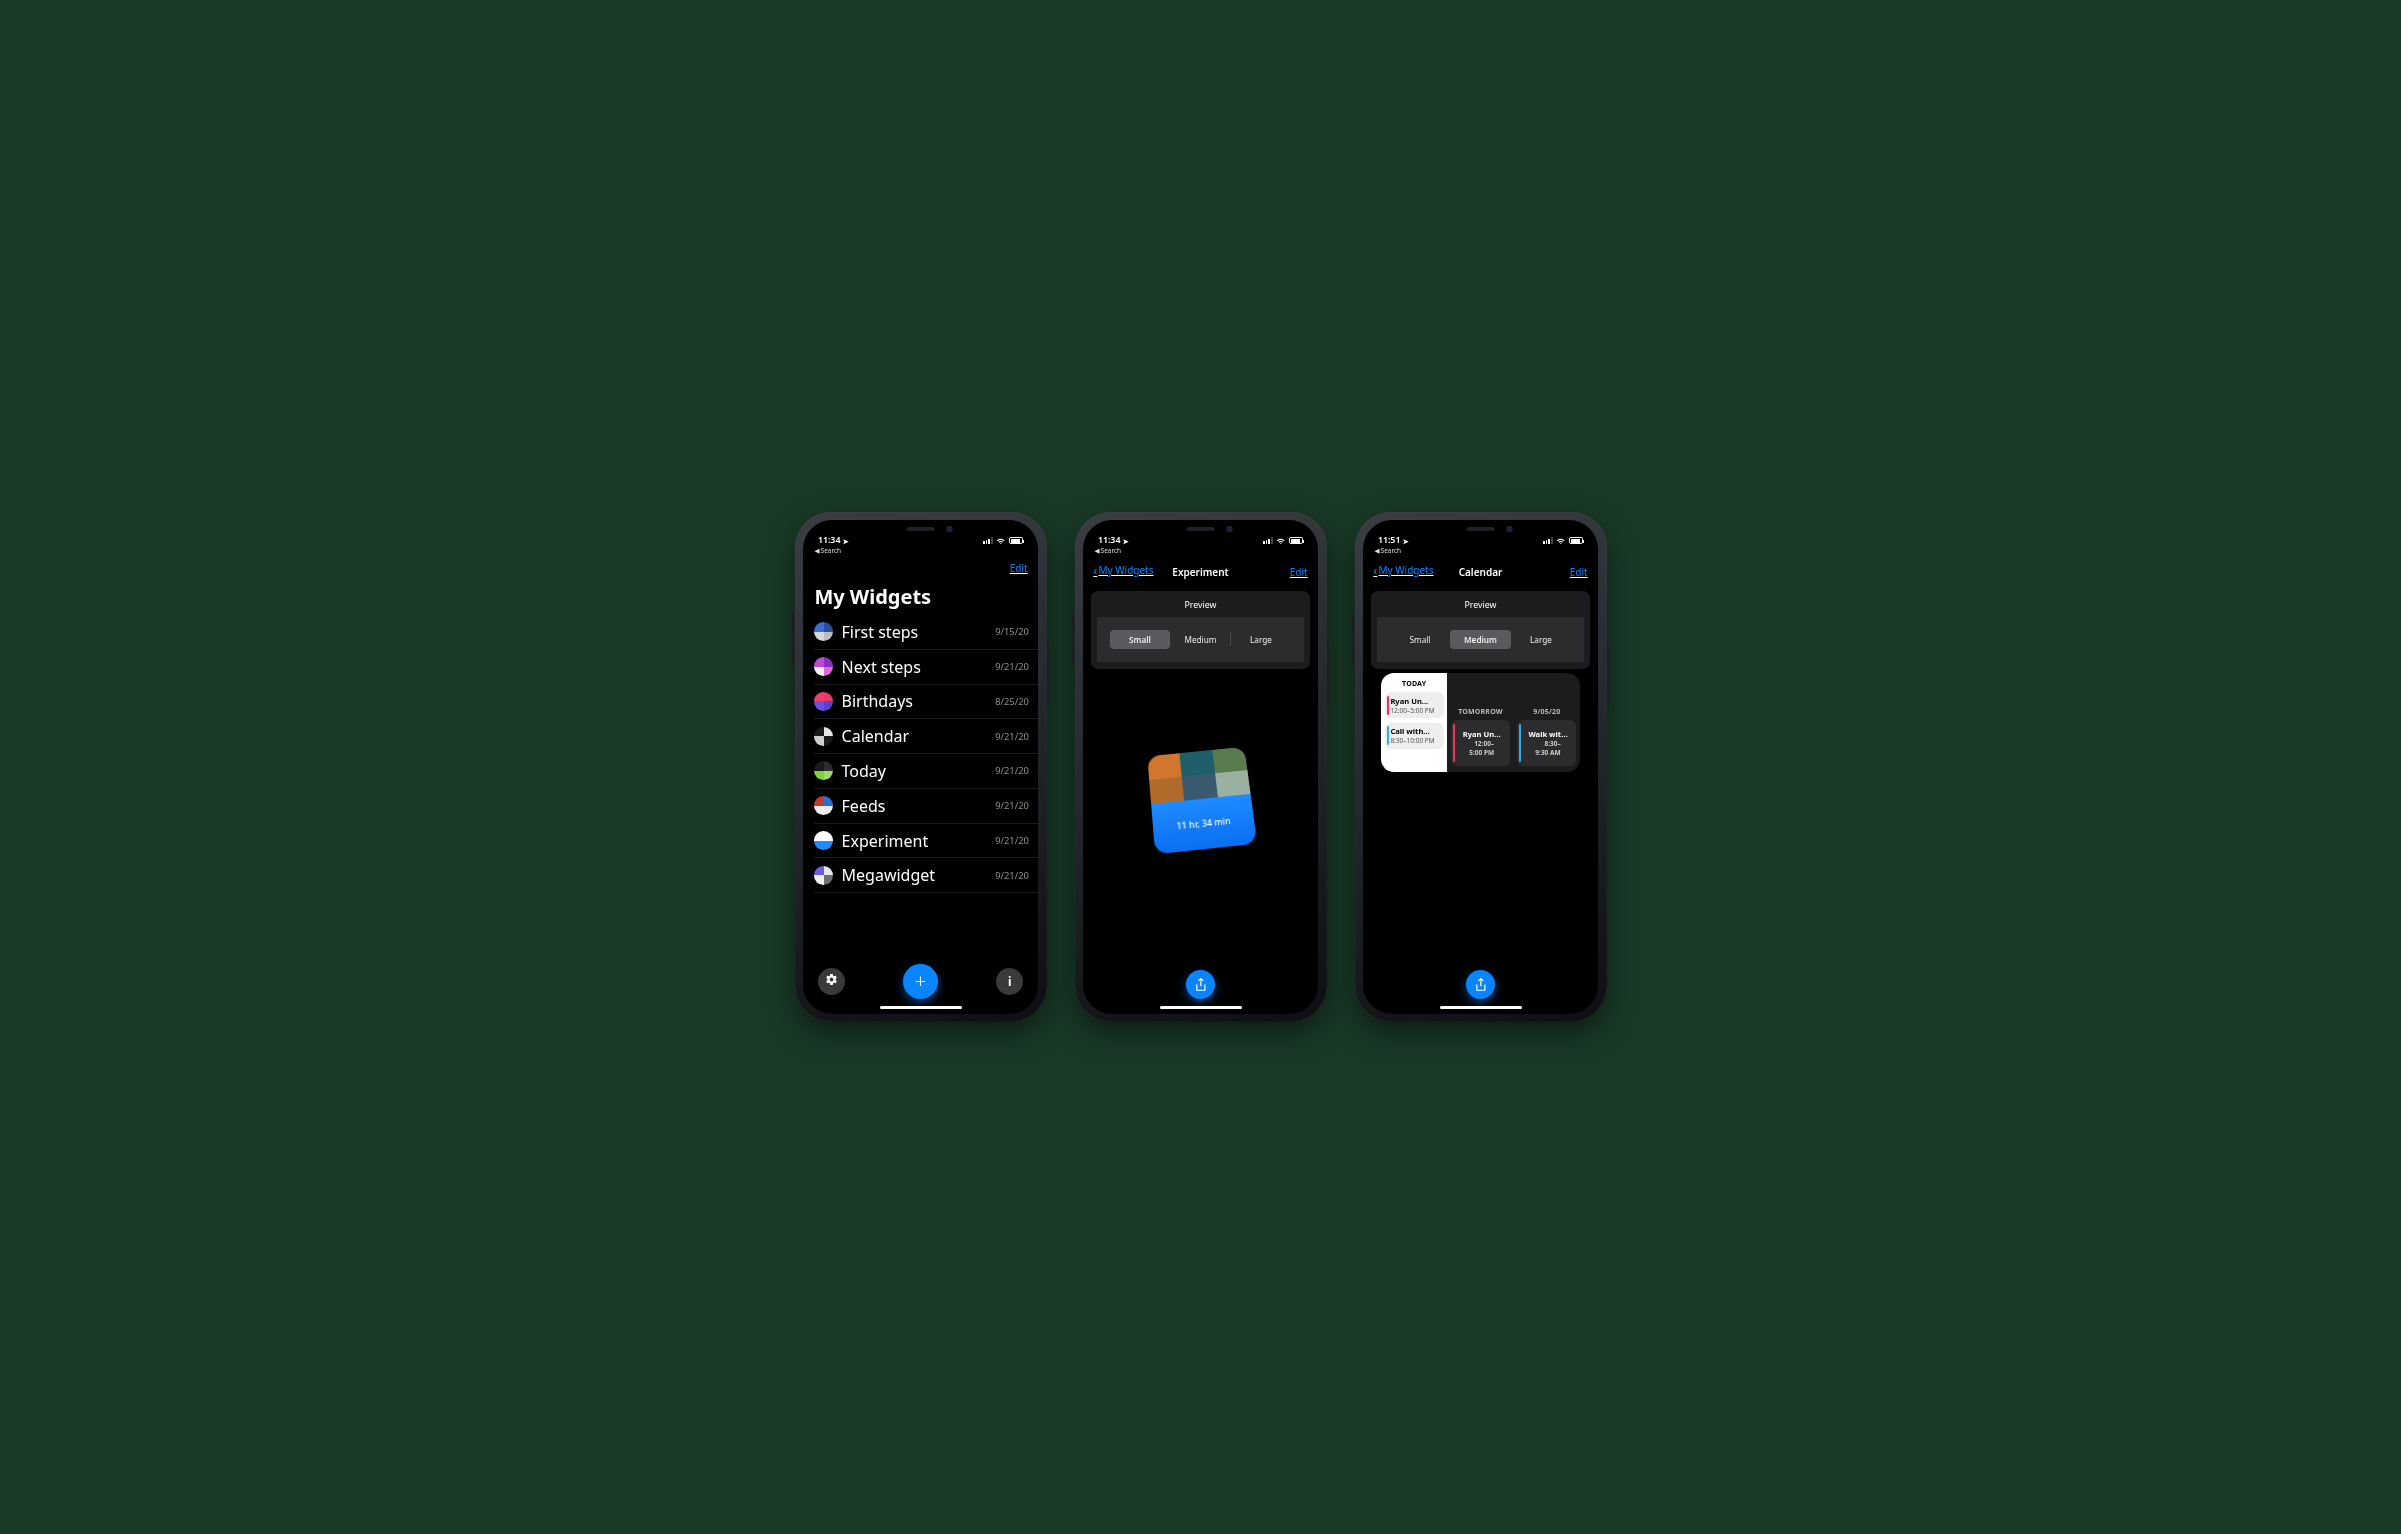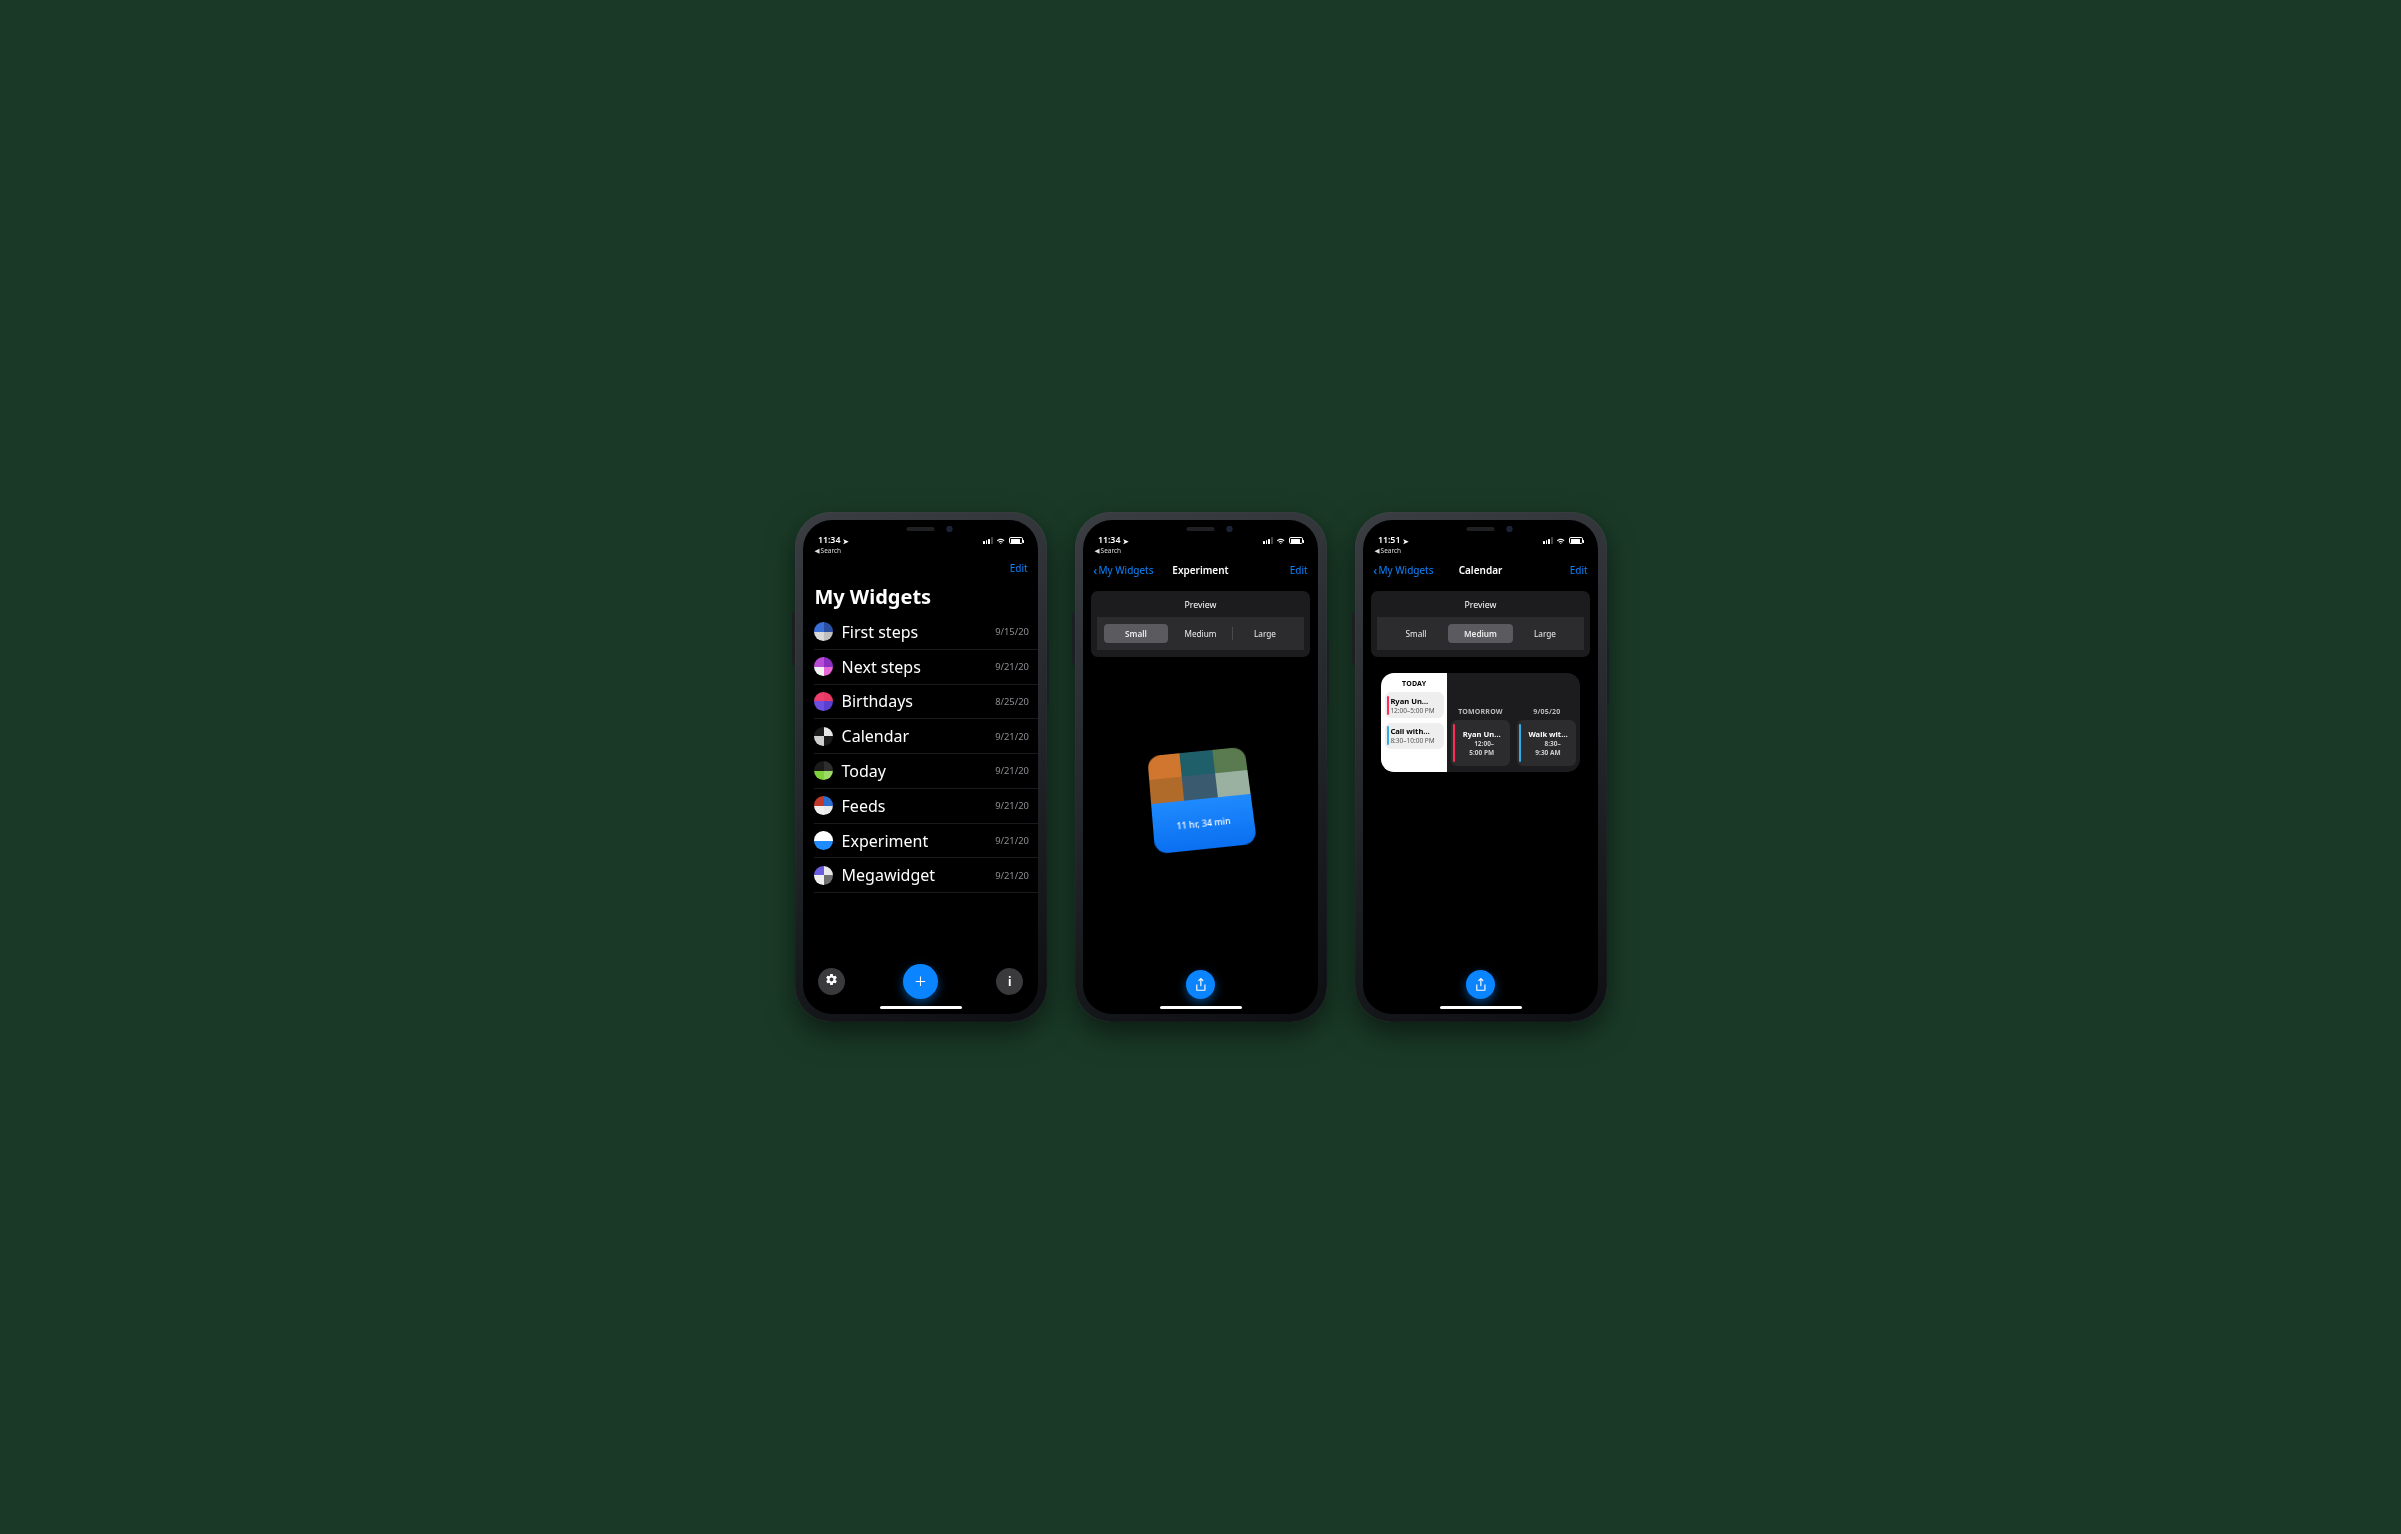--- a/index.html
+++ b/index.html
@@ -49,21 +49,21 @@
   .bars i:nth-child(1){height:2.9px;}
   .bars i:nth-child(2){height:4.1px;}
   .bars i:nth-child(3){height:5.3px;}
   .bars i:nth-child(4){height:6.5px;background:#444;}
   .wifi{font-size:8.2px;}
   .batt{width:14px;height:7px;border:0.6px solid #fff;border-radius:1.8px;position:relative;}
   .batt::after{content:"";position:absolute;right:-1.8px;top:1.8px;width:1.2px;height:2.9px;background:#fff;border-radius:0 0.6px 0.6px 0;}
   .batt i{position:absolute;inset:0.6px 2.3px 0.6px 0.6px;background:#fff;border-radius:0.6px;}
   .crumb{padding:0 11.7px;font-size:6.5px;color:#ddd;display:flex;align-items:center;gap:1.2px;}
   .crumb .chev{font-size:6.5px;}
-  .nav{display:flex;align-items:center;justify-content:space-between;padding:5.9px 10.6px 4.7px;font-size:10px;}
+  .nav{display:flex;align-items:flex-end;justify-content:space-between;padding:5.9px 10.6px 4.7px;font-size:10px;text-decoration:underline;}
   .nav .back{color:var(--ios-blue);display:flex;align-items:center;gap:1.2px;max-width:82px;white-space:nowrap;overflow:hidden;}
   .nav .title{font-weight:600;position:absolute;left:0;right:0;text-align:center;pointer-events:none;}
   .nav .edit{color:var(--ios-blue);}
   .bigtitle{font-size:20px;font-weight:700;padding:3.5px 11.7px 4.7px;}
 
   .list{padding:0 0 0 11.7px;}
   .li{display:flex;align-items:center;gap:8.2px;padding:5.9px 9.4px 5.9px 0;border-bottom:0.6px solid #1a1a1c;}
   .li .icon{width:19px;height:19px;border-radius:9.4px;flex:0 0 19px;overflow:hidden;display:grid;grid-template-columns:1fr 1fr;grid-template-rows:1fr 1fr;}
   .li .icon span{display:block;}
   .li .name{flex:1;font-size:16px;}
@@ -71,21 +71,21 @@
 
   .bottombar{position:absolute;bottom:15.2px;left:0;right:0;display:flex;justify-content:space-between;align-items:center;padding:0 15.2px;}
   .circbtn{width:27px;height:27px;border-radius:13.5px;display:flex;align-items:center;justify-content:center;font-size:13px;color:#fff;}
   .circbtn.gray{background:#3a3a3c;}
   .circbtn.blue{background:var(--ios-blue);width:35px;height:35px;border-radius:17.6px;font-size:20px;font-weight:300;box-shadow:0 3.5px 9.4px rgba(10,132,255,.5);}
   .circbtn.serif{font-family:Georgia,serif;font-weight:700;font-size:11.7px;}
   .homebar{position:absolute;bottom:4.7px;left:50%;transform:translateX(-50%);width:82px;height:2.9px;background:#fff;border-radius:1.8px;}
 
   .prevsec{margin:7px 8.2px 0;border:0;border-radius:7px;background:var(--seg-bg);padding:5.9px 5.9px 7px;}
   .prevhdr{text-align:center;font-size:8.8px;padding:2.3px 0 5.9px;color:#fff;}
-  .seg{display:flex;background:var(--seg-track);border-radius:0;padding:7px;}
+  .seg{display:flex;background:var(--seg-track);border-radius:0;padding:13px;}
   .seg div{flex:1;text-align:center;font-size:8.2px;padding:4.1px 0;border-radius:4.1px;color:#eee;position:relative;}
   .seg div.sel{background:var(--seg-sel);font-weight:600;}
   .seg div:not(:last-child):not(.sel)::after{content:"";position:absolute;right:0;top:3.5px;bottom:3.5px;width:0.6px;background:#4a4a4d;}
   .seg div.sel + div::before{display:none;}
 
   .canvas{position:absolute;top:129px;left:0;right:0;bottom:65px;display:flex;align-items:center;justify-content:center;}
   .smallw{width:100px;height:100px;border-radius:13px;overflow:hidden;transform:perspective(410px) rotateX(12deg) rotateZ(-6deg);box-shadow:0 11.7px 17.6px rgba(0,0,0,.5);}
   .smallw .top{height:50%;display:grid;grid-template-columns:1fr 1fr 1fr;grid-template-rows:1fr 1fr;}
   .smallw .top span{display:block;}
   .smallw .bot{height:50%;background:linear-gradient(180deg,#1f8bff,#0a6ff0);display:flex;align-items:center;justify-content:center;font-size:8.8px;font-weight:500;}

